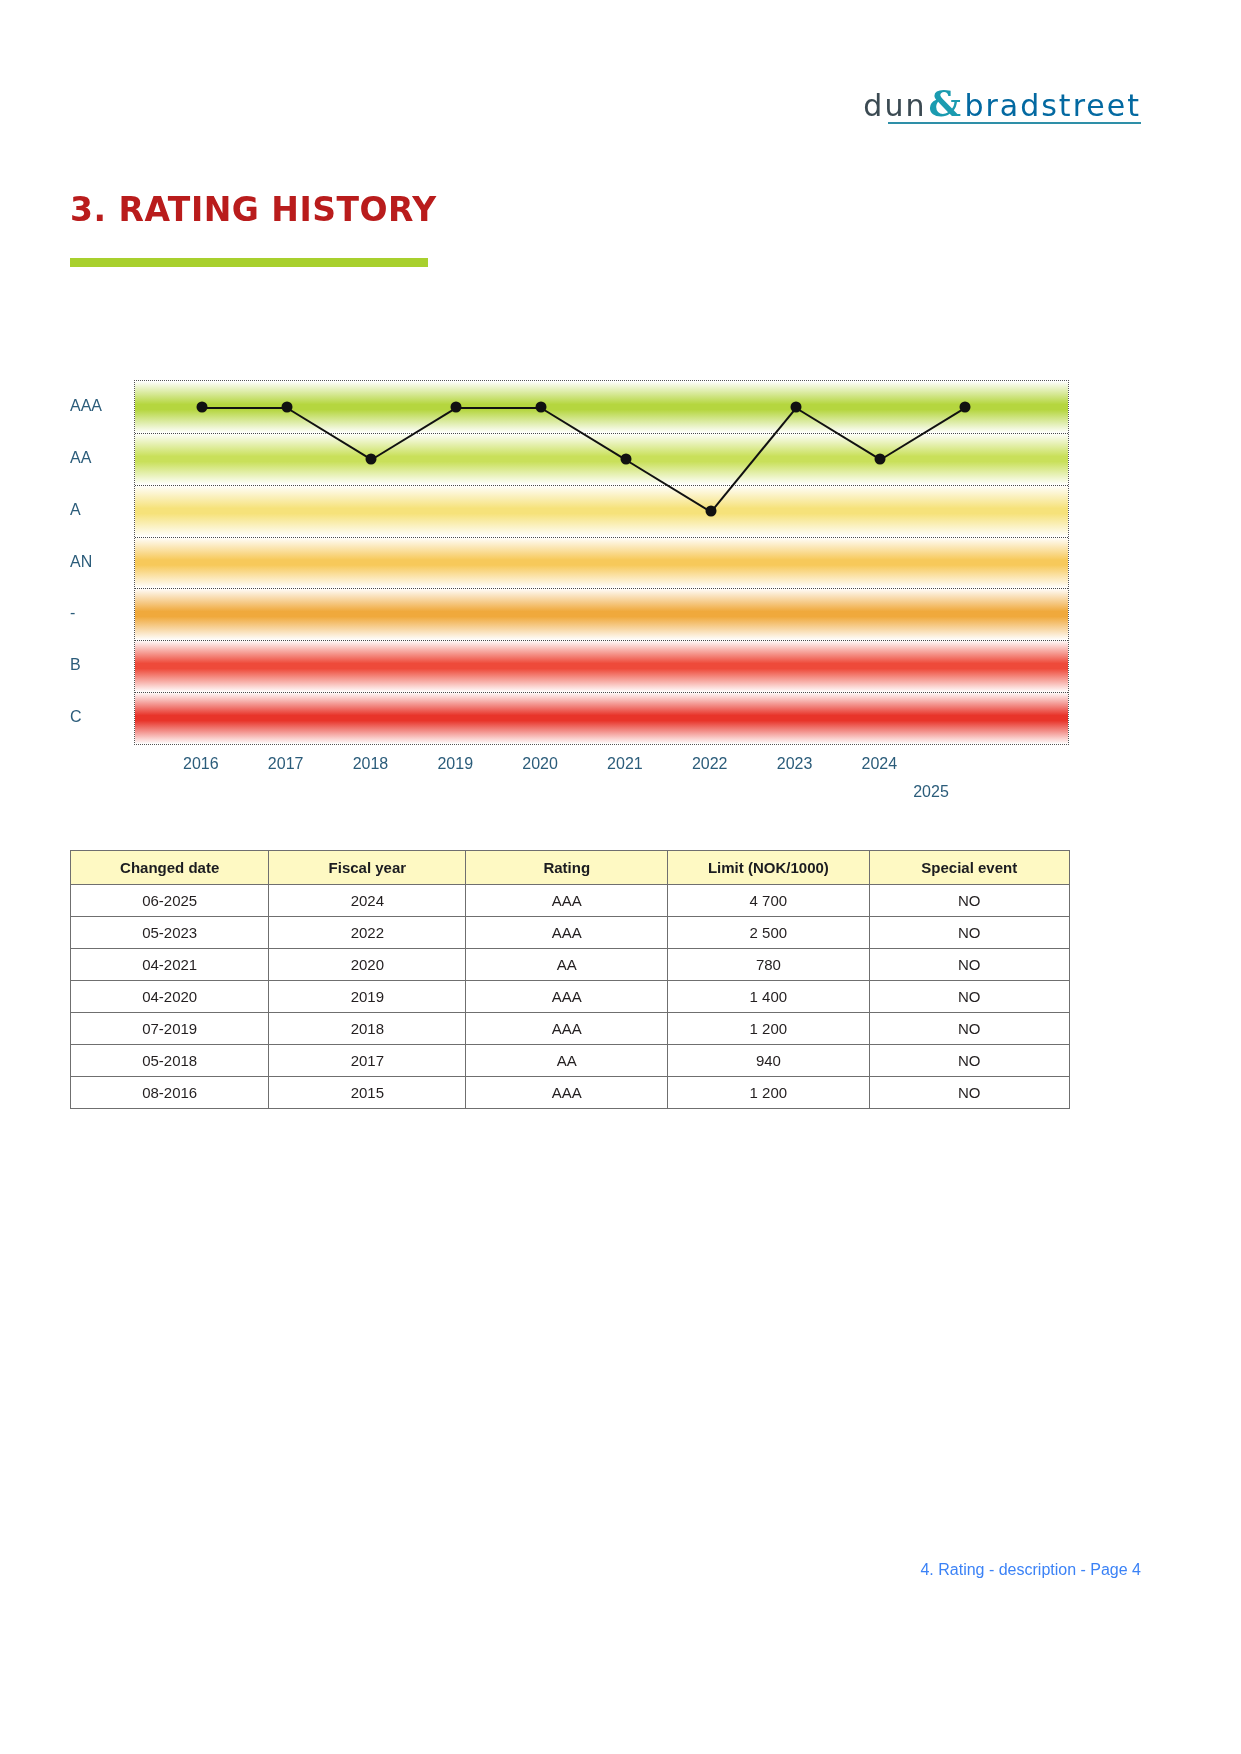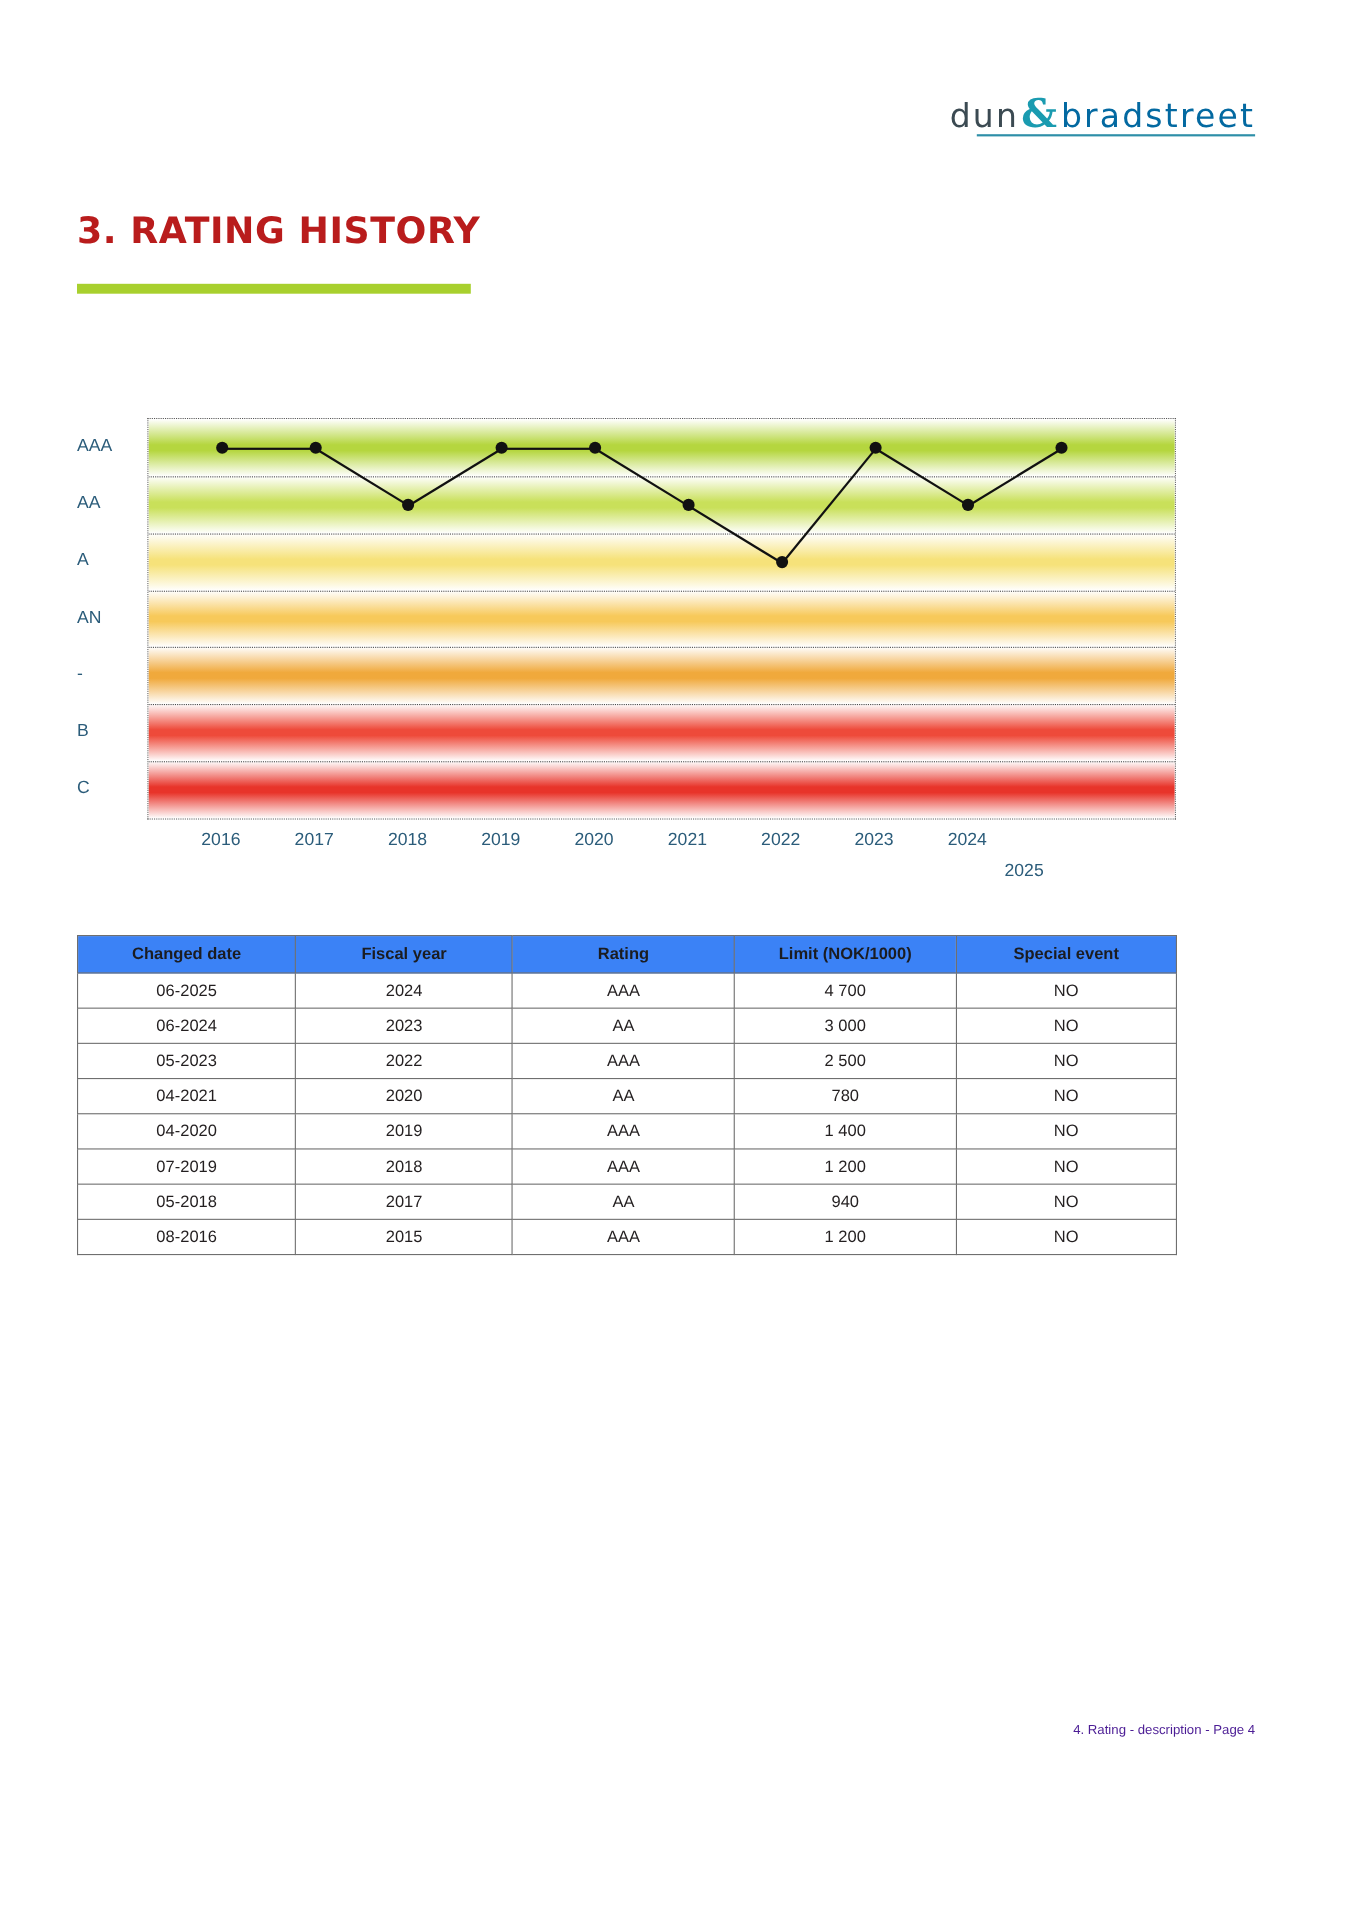--- a/index.html
+++ b/index.html
@@ -157,39 +157,39 @@
     font-size: 15px;
   }
   .rating-table th,
   .rating-table td {
     border: 1px solid #6f6f6f;
     text-align: center;
     height: 31px;
     padding: 0 4px;
   }
   .rating-table th {
-    background: #3b82f6;
+    background: #fef9c3;
     font-weight: bold;
     font-size: 15px;
     color: #1b1c20;
     height: 33px;
   }
   .col-1 { width: 198px; }
   .col-2 { width: 198px; }
   .col-3 { width: 203px; }
   .col-4 { width: 200px; }
   .col-5 { width: 201px; }
 
   
   .footer {
     position: absolute;
     right: 100px;
     bottom: 175px;
-    font-size: 12px;
-    color: #4c1d95;
+    font-size: 16px;
+    color: #3b82f6;
   }
 </style>
 </head>
 <body>
 
 <div class="logo">
   <span class="lg-dun">dun</span>
   <span class="lg-amp">&amp;</span>
   <span class="lg-brad">bradstreet</span>
 </div>
@@ -268,27 +268,20 @@
   </thead>
   <tbody>
       <tr>
         <td class="col-1">06-2025</td>
         <td class="col-2">2024</td>
         <td class="col-3">AAA</td>
         <td class="col-4">4 700</td>
         <td class="col-5">NO</td>
       </tr>
       <tr>
-        <td class="col-1">06-2024</td>
-        <td class="col-2">2023</td>
-        <td class="col-3">AA</td>
-        <td class="col-4">3 000</td>
-        <td class="col-5">NO</td>
-      </tr>
-      <tr>
         <td class="col-1">05-2023</td>
         <td class="col-2">2022</td>
         <td class="col-3">AAA</td>
         <td class="col-4">2 500</td>
         <td class="col-5">NO</td>
       </tr>
       <tr>
         <td class="col-1">04-2021</td>
         <td class="col-2">2020</td>
         <td class="col-3">AA</td>

